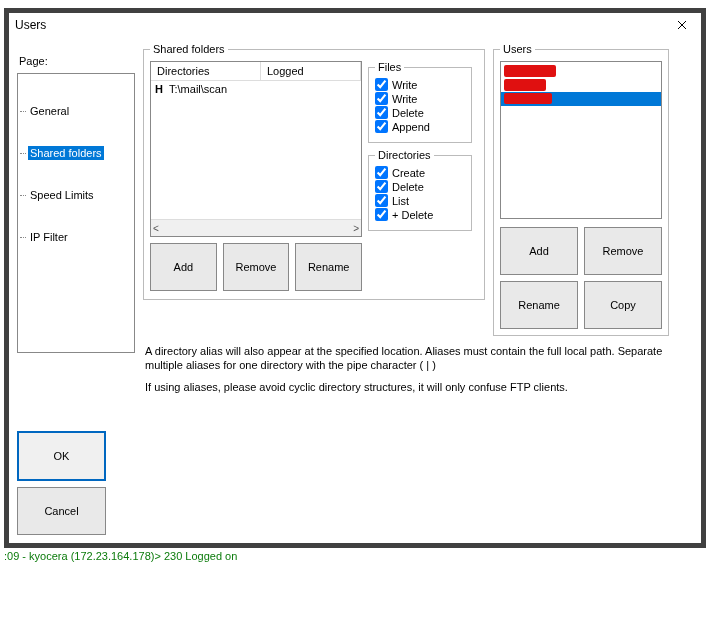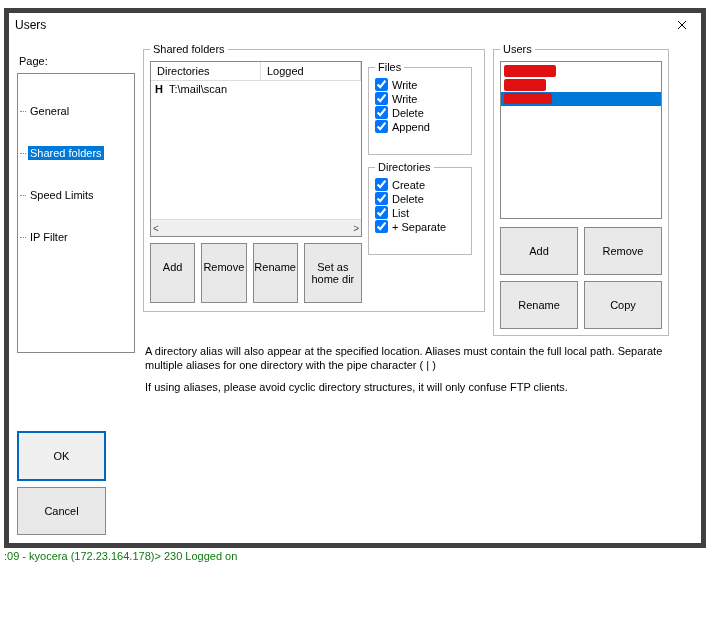--- a/index.html
+++ b/index.html
@@ -128,21 +128,21 @@
     align-items: center;
     justify-content: space-between;
     padding: 0 2px;
     font-size: 10px;
     color: #555;
   }
   .sf-btns { display: flex; gap: 6px; margin-top: 6px; }
   .sf-btns .btn { flex: 1; }
 
   .perm-col { width: 104px; display: flex; flex-direction: column; gap: 6px; }
-  .perm-col fieldset { padding: 4px 4px 20px 6px; }
+  .perm-col fieldset { padding: 4px 4px 8px 6px; }
   .chk { display: flex; align-items: center; gap: 4px; margin: 1px 0; }
   .chk input { width: 13px; height: 13px; margin: 0; }
 
   .help-text { margin: 2px 2px 0 2px; line-height: 14px; }
 
   .right-col { width: 176px; }
   .users-list {
     border: 1px solid #888;
     background: #fff;
     height: 158px;
@@ -222,21 +222,20 @@
                   </div>
                   <div class="dir-scroll">
                     <span>&lt;</span>
                     <span>&gt;</span>
                   </div>
                 </div>
                 <div class="sf-btns">
                   <div class="btn">Add</div>
                   <div class="btn">Remove</div>
                   <div class="btn">Rename</div>
-                  <div class="btn" style="flex:1.3">Set as home dir</div>
                 </div>
               </div>
 
               <div class="perm-col">
                 <fieldset>
                   <legend>Files</legend>
                   <label class="chk">
                       <input type="checkbox" checked="" style="">
                       <span>Write</span>
                     </label>
@@ -262,21 +261,21 @@
                   <label class="chk">
                       <input type="checkbox" checked="" style="">
                       <span>Delete</span>
                     </label>
                   <label class="chk">
                       <input type="checkbox" checked="" style="">
                       <span>List</span>
                     </label>
                   <label class="chk">
                       <input type="checkbox" checked="" style="">
-                      <span>+ Separate</span>
+                      <span>+ Delete</span>
                     </label>
                 </fieldset>
               </div>
             </div>
           </fieldset>
         </div>
 
         <div class="right-col">
           <fieldset>
             <legend>Users</legend>

